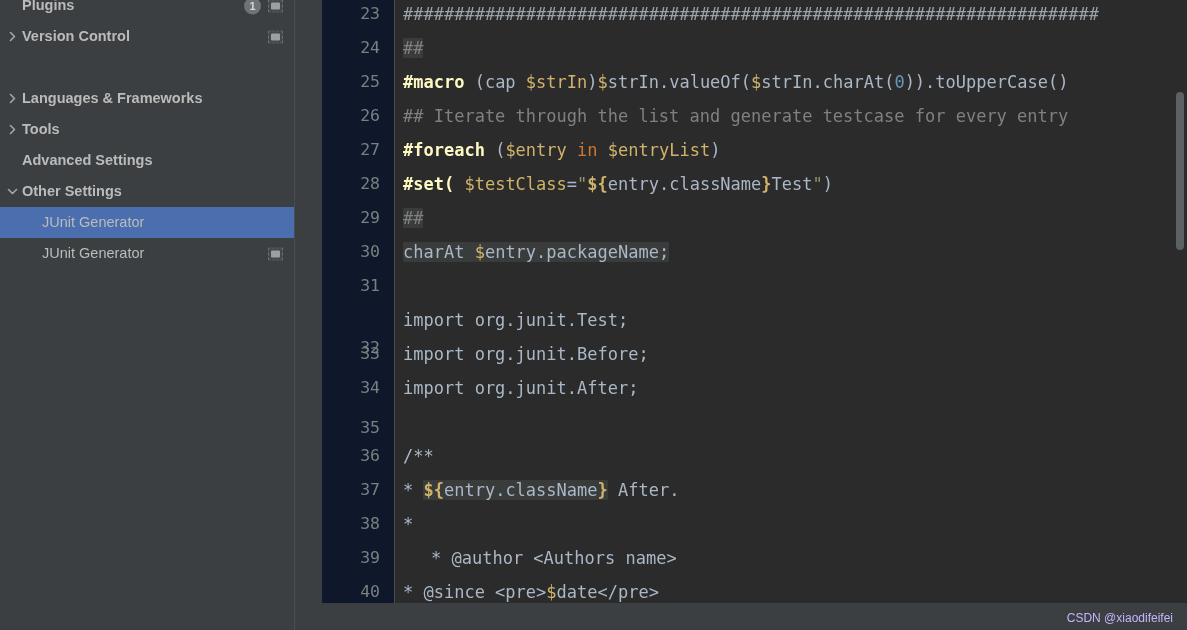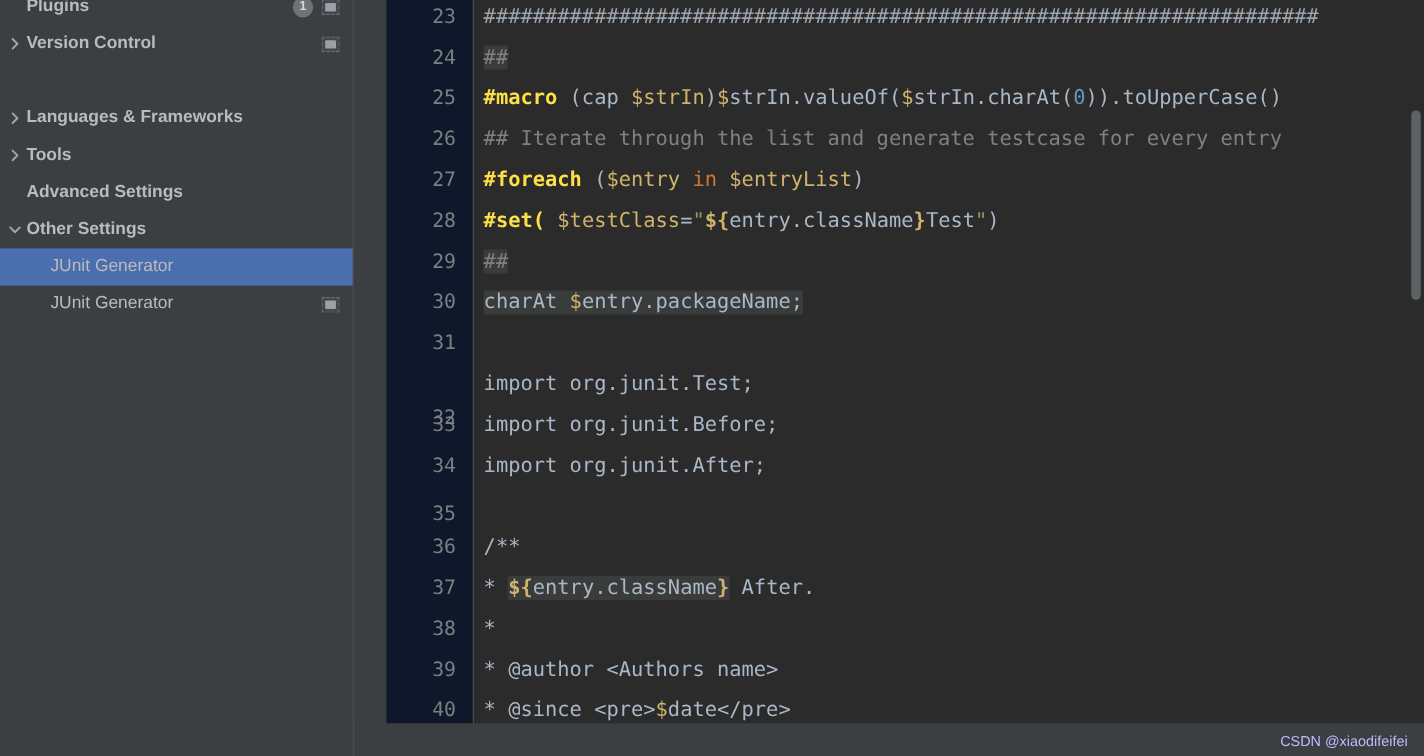--- a/index.html
+++ b/index.html
@@ -159,21 +159,21 @@
     font-family: "DejaVu Sans Mono", monospace;
     font-size: 17px;
     color: #a9b7c6;
   }
   .code-line .hl {
     background: #3a3c3c;
     border-radius: 1px;
   }
 
   
-  .tok-directive { color: #fde047; font-weight: bold; }
+  .tok-directive { color: #fef9c3; font-weight: bold; }
   .tok-var       { color: #cfb36a; }
   .tok-plain     { color: #a9b7c6; }
   .tok-comment   { color: #808080; }
   .tok-keyword   { color: #cc7832; }
   .tok-number    { color: #6897bb; }
   .tok-quote     { color: #8f9a6e; }
   .tok-brace     { color: #cfb36a; font-weight: bold; }
   .tok-hash      { color: #9aa3ab; }
 
   
@@ -318,21 +318,21 @@
         <div class="code-line" style="top: 201px;"><span class="tok-comment hl">##</span></div>
         <div class="code-line" style="top: 235px;"><span class="tok-plain hl">charAt </span><span class="tok-var hl">$</span><span class="tok-plain hl">entry.packageName;</span></div>
         <div class="code-line" style="top: 269px;"></div>
         <div class="code-line" style="top: 303px;"><span class="tok-plain">import org.junit.Test;</span></div>
         <div class="code-line" style="top: 337px;"><span class="tok-plain">import org.junit.Before;</span></div>
         <div class="code-line" style="top: 371px;"><span class="tok-plain">import org.junit.After;</span></div>
         <div class="code-line" style="top: 405px;"></div>
         <div class="code-line" style="top: 439px;"><span class="tok-plain">/**</span></div>
         <div class="code-line" style="top: 473px;"><span class="tok-plain">* </span><span class="tok-brace hl">${</span><span class="tok-plain hl">entry.className</span><span class="tok-brace hl">}</span><span class="tok-plain"> After.</span></div>
         <div class="code-line" style="top: 507px;"><span class="tok-plain">*</span></div>
-        <div class="code-line" style="top: 541px;"><span class="tok-plain">* @author &lt;Authors name&gt;</span></div>
+        <div class="code-line" style="top: 541px; margin-left: 28px;"><span class="tok-plain">* @author &lt;Authors name&gt;</span></div>
         <div class="code-line" style="top: 575px;"><span class="tok-plain">* @since &lt;pre&gt;</span><span class="tok-var">$</span><span class="tok-plain">date&lt;/pre&gt;</span></div>
       </div>
 
     <div id="vscroll-track">
       <div id="vscroll-thumb"></div>
     </div>
   </div>
 
   <div id="hscroll-track">
     

